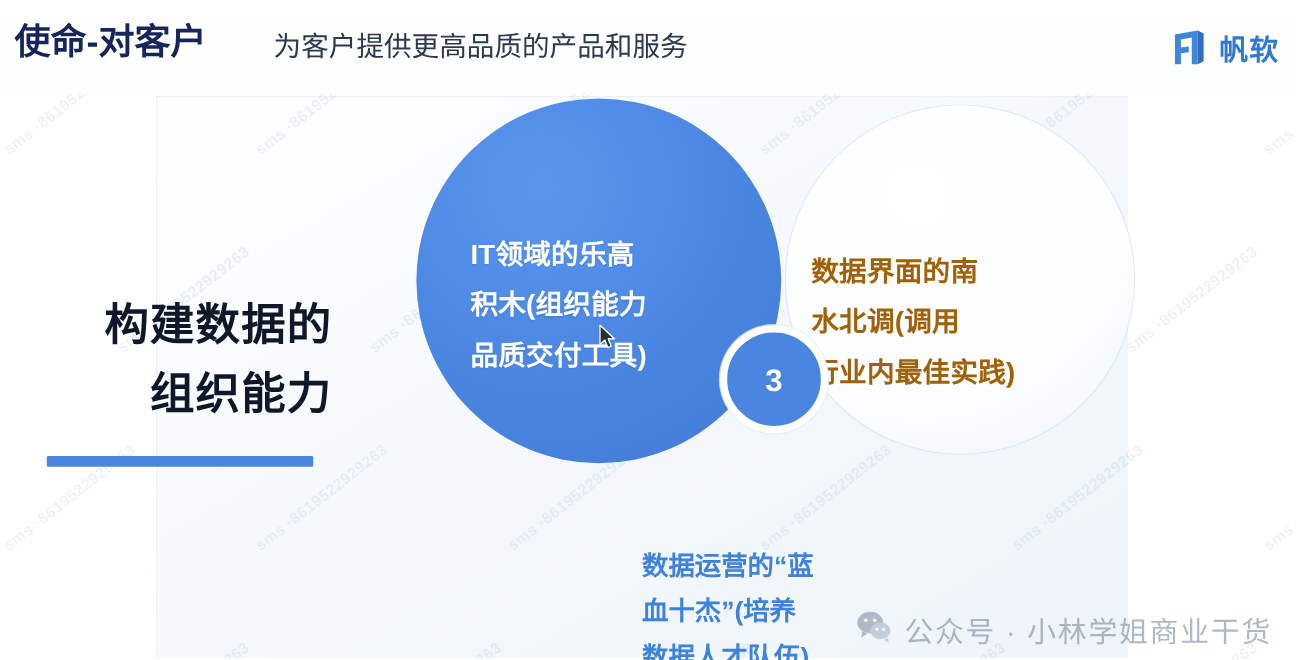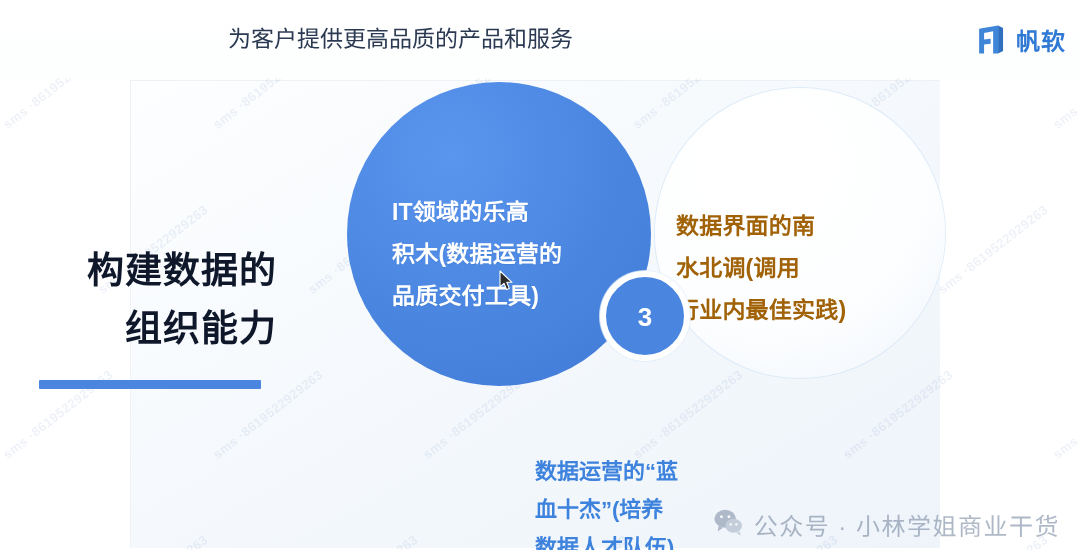--- a/index.html
+++ b/index.html
@@ -230,20 +230,21 @@
   }
 </style>
 </head>
 <body>
 
 <div id="slide">
 
   <div id="panel"></div>
 
   <div id="header">
+    <div id="header-title">使命-对客户</div>
     <div id="brand">
       <svg id="brand-mark" viewBox="0 0 40 40">
         <path d="M5 7 L28 3 L28 37 L22 37 L22 10 L11 12 L11 20 L19 19 L19 25 L11 26 L11 37 L5 37 Z" fill="#3f86d8"></path>
         <path d="M28 3 L34 6 L34 34 L28 37 Z" fill="#2f6fc0"></path>
       </svg>
       <span id="brand-name">帆软</span>
     </div>
 
     <div id="header-subtitle">为客户提供更高品质的产品和服务</div>
   </div>
@@ -253,21 +254,21 @@
 组织能力</div>
     <div id="left-rule"></div>
   </div>
 
   <div id="venn">
 
     <div class="circle" id="circle-right"></div>
     <div class="circle" id="circle-left"></div>
 
     <div class="circle-text" id="circle-left-text">IT领域的乐高
-积木(数据运营的
+积木(组织能力
 品质交付工具)</div>
 
     <div class="circle-text" id="circle-right-text">数据界面的南
 水北调(调用
 行业内最佳实践)</div>
 
     <div id="badge">
       <span id="badge-number">3</span>
     </div>
 

